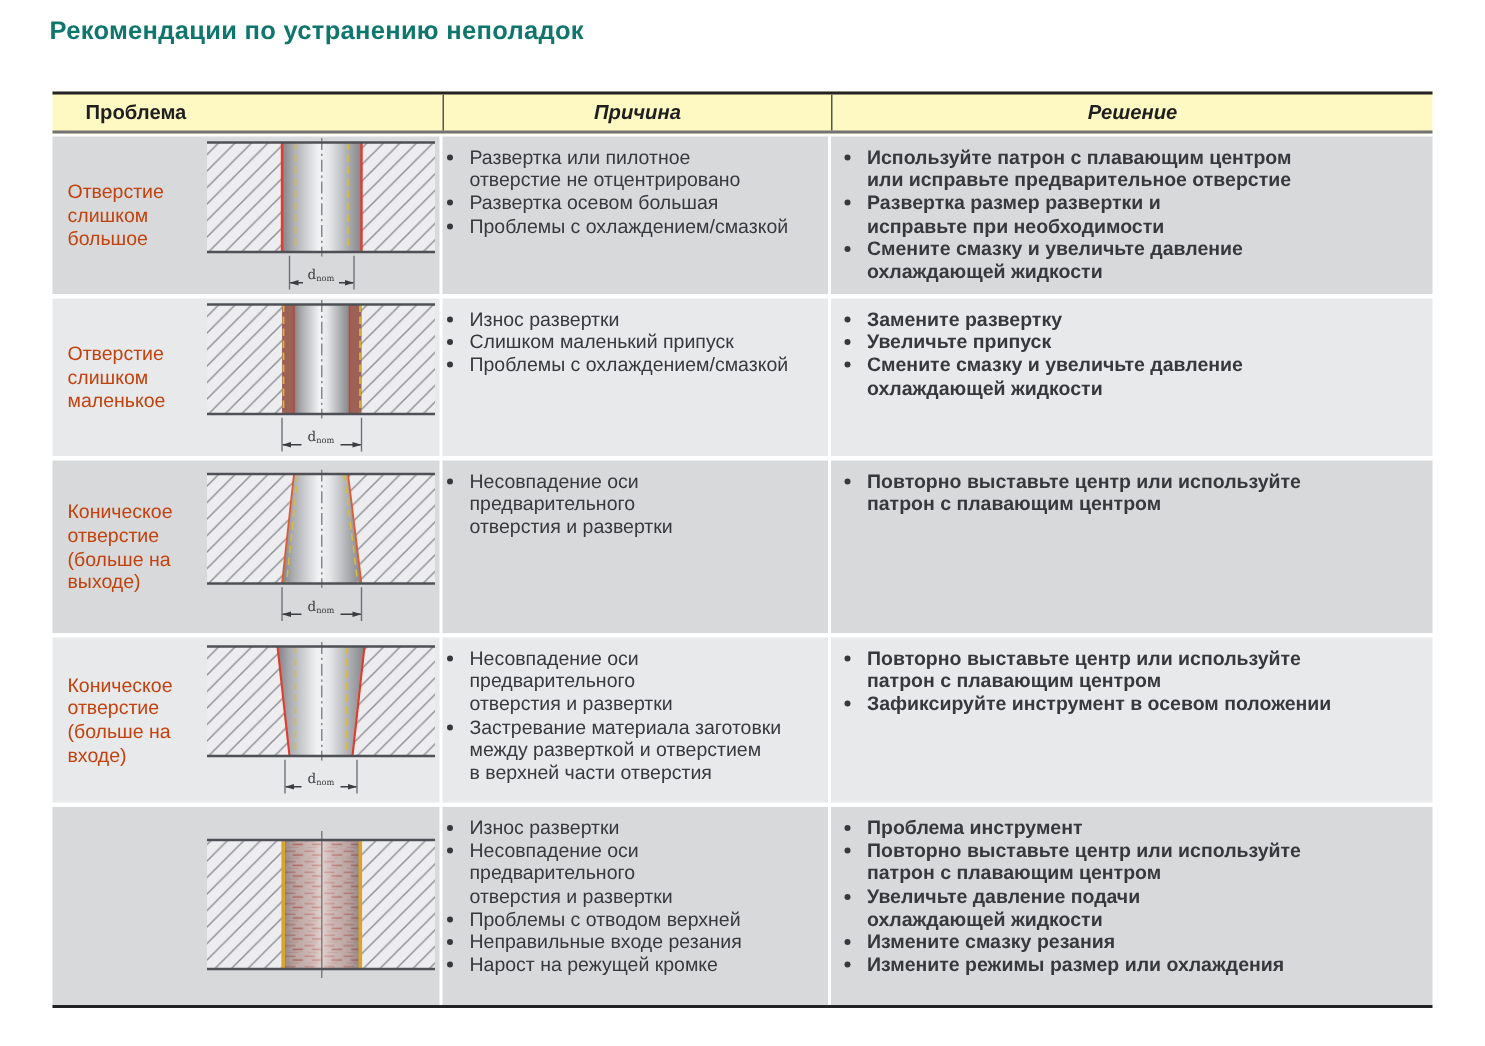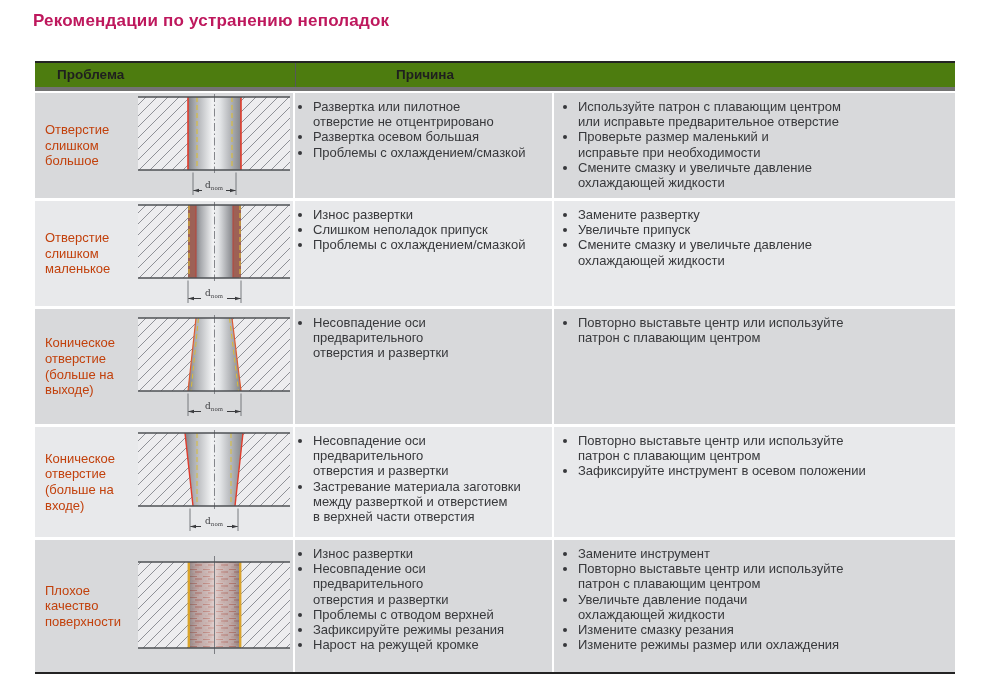--- a/index.html
+++ b/index.html
@@ -1,54 +1,55 @@
 <!DOCTYPE html>
 <html><head>
 <meta charset="utf-8">
 <style>
   html,body { margin:0; padding:0; background:#ffffff; }
   body { width:990px; height:697px; font-family:"Liberation Sans", sans-serif; overflow:hidden; }
 
-  .page-title { margin:11px 0 0 33px; font-size:17px; font-weight:bold; color:#be185d; letter-spacing:.2px; }
+  .page-title { margin:11px 0 0 33px; font-size:17px; font-weight:bold; color:#0f766e; letter-spacing:.2px; }
 
   .tbl { margin:30px 0 0 35px; width:920px; }
 
   .thead { display:grid; grid-template-columns:260px 259px 401px;
-           background:#4d7c0f; border-top:2px solid #232323; border-bottom:4px solid #737373; }
+           background:#fef9c3; border-top:2px solid #232323; border-bottom:2px solid #737373; }
   .th { font-size:13.5px; font-weight:bold; color:#1f1f1f; padding:4px 0 5px; text-align:center; }
   .th-first { text-align:left; padding-left:22px; }
-  .th-mid, .th-last { border-left:1px solid #55565a; }
+  .th-mid, .th-last { border-left:1px solid #55565a;font-style:italic; }
 
   .tbody { padding-top:2px; border-bottom:2px solid #232323; }
   .row { display:grid; grid-template-columns:258px 257px 401px; column-gap:2px; margin-bottom:3px; }
   .row:last-child { margin-bottom:0; }
   .row-dark  > div { background:#d8d9db; }
   .row-light > div { background:#e8e9eb; }
   .h1 { min-height:105px; } .h2 { min-height:105px; } .h3 { min-height:115px; }
   .h4 { min-height:110px; } .h5 { min-height:132px; }
 
   .cell-problem { display:flex; align-items:center; }
   .problem-label { width:96px; padding-left:10px; font-size:13px; color:#c2410c; line-height:1.2; white-space:pre-line; }
   .diagram { display:block; margin-left:auto; margin-right:3px; flex:none; }
 
   .cell-list { padding:6px 8px 4px 0; }
   ul.bullets { margin:0; padding-left:18px; font-size:13px; color:#37383b; line-height:1.17; }
-  .cell-solution ul.bullets { padding-left:24px; }
+  .cell-solution ul.bullets { padding-left:24px;font-weight:bold; }
   ul.bullets li { white-space:pre-line; margin:0; }
 </style>
 </head>
 <body>
 
 <div class="page-title">Рекомендации по устранению неполадок</div>
 
 <div class="tbl">
 
   <div class="thead">
     <div class="th th-first">Проблема</div>
     <div class="th th-mid">Причина</div>
+    <div class="th th-last">Решение</div>
   </div>
 
   <div class="tbody">
 
     <div class="row row-dark h1">
       <div class="cell-problem">
         <div class="problem-label">Отверстие
 слишком
 большое</div>
         <svg class="diagram" width="152" height="104" viewBox="0 0 152 104">
@@ -89,21 +90,21 @@
             <li>Развертка или пилотное
 отверстие не отцентрировано</li>
             <li>Развертка осевом большая</li>
             <li>Проблемы с охлаждением/смазкой</li>
           </ul>
       </div>
       <div class="cell-list cell-solution">
         <ul class="bullets">
             <li>Используйте патрон с плавающим центром
 или исправьте предварительное отверстие</li>
-            <li>Проверьте размер маленький и
+            <li>Развертка размер развертки и
 исправьте при необходимости</li>
             <li>Смените смазку и увеличьте давление
 охлаждающей жидкости</li>
           </ul>
       </div>
     </div>
 
     <div class="row row-light h2">
       <div class="cell-problem">
         <div class="problem-label">Отверстие
@@ -140,21 +141,21 @@
           <line x1="50.5" y1="96.5" x2="63" y2="96.5" stroke="#3b3c3f" stroke-width="1"></line>
           <line x1="89" y1="96.5" x2="102.5" y2="96.5" stroke="#3b3c3f" stroke-width="1"></line>
           <polygon points="50,96.5 56,94.7 56,98.3" fill="#3b3c3f"></polygon>
           <polygon points="103,96.5 97,94.7 97,98.3" fill="#3b3c3f"></polygon>
           <text x="76" y="94" text-anchor="middle" font-size="9" font-family="DejaVu Serif, serif" fill="#3b3c3f"><tspan>d</tspan><tspan font-size="5.5" dy="1.5">nom</tspan></text>
         </svg>
       </div>
       <div class="cell-list cell-cause">
         <ul class="bullets">
             <li>Износ развертки</li>
-            <li>Слишком неполадок припуск</li>
+            <li>Слишком маленький припуск</li>
             <li>Проблемы с охлаждением/смазкой</li>
           </ul>
       </div>
       <div class="cell-list cell-solution">
         <ul class="bullets">
             <li>Замените развертку</li>
             <li>Увеличьте припуск</li>
             <li>Смените смазку и увеличьте давление
 охлаждающей жидкости</li>
           </ul>
@@ -268,23 +269,20 @@
         <ul class="bullets">
             <li>Повторно выставьте центр или используйте
 патрон с плавающим центром</li>
             <li>Зафиксируйте инструмент в осевом положении</li>
           </ul>
       </div>
     </div>
 
     <div class="row row-dark h5">
       <div class="cell-problem">
-        <div class="problem-label">Плохое
-качество
-поверхности</div>
         <svg class="diagram" width="152" height="104" viewBox="0 0 152 104">
           <defs>
             <pattern id="ht5" width="11" height="11" patternUnits="userSpaceOnUse">
               <path d="M-2.75,2.75 L2.75,-2.75 M0,11 L11,0 M8.25,13.75 L13.75,8.25" stroke="#8f9197" stroke-width="1" fill="none"></path>
             </pattern>
             <pattern id="rg5" width="13" height="7" patternUnits="userSpaceOnUse">
               <rect width="13" height="7" fill="#cbaca8"></rect>
               <line x1="0" y1="1.5" x2="7" y2="1.5" stroke="#bb6e62" stroke-width="1"></line>
               <line x1="5" y1="4" x2="12" y2="4" stroke="#b2574a" stroke-width="1"></line>
               <line x1="2" y1="6" x2="9" y2="6" stroke="#c29288" stroke-width="0.8"></line>
@@ -308,27 +306,27 @@
           <line x1="0" y1="94" x2="152" y2="94" stroke="#4e5055" stroke-width="1.6"></line>
         </svg>
       </div>
       <div class="cell-list cell-cause">
         <ul class="bullets">
             <li>Износ развертки</li>
             <li>Несовпадение оси
 предварительного
 отверстия и развертки</li>
             <li>Проблемы с отводом верхней</li>
-            <li>Зафиксируйте режимы резания</li>
+            <li>Неправильные входе резания</li>
             <li>Нарост на режущей кромке</li>
           </ul>
       </div>
       <div class="cell-list cell-solution">
         <ul class="bullets">
-            <li>Замените инструмент</li>
+            <li>Проблема инструмент</li>
             <li>Повторно выставьте центр или используйте
 патрон с плавающим центром</li>
             <li>Увеличьте давление подачи
 охлаждающей жидкости</li>
             <li>Измените смазку резания</li>
             <li>Измените режимы размер или охлаждения</li>
           </ul>
       </div>
     </div>
 

